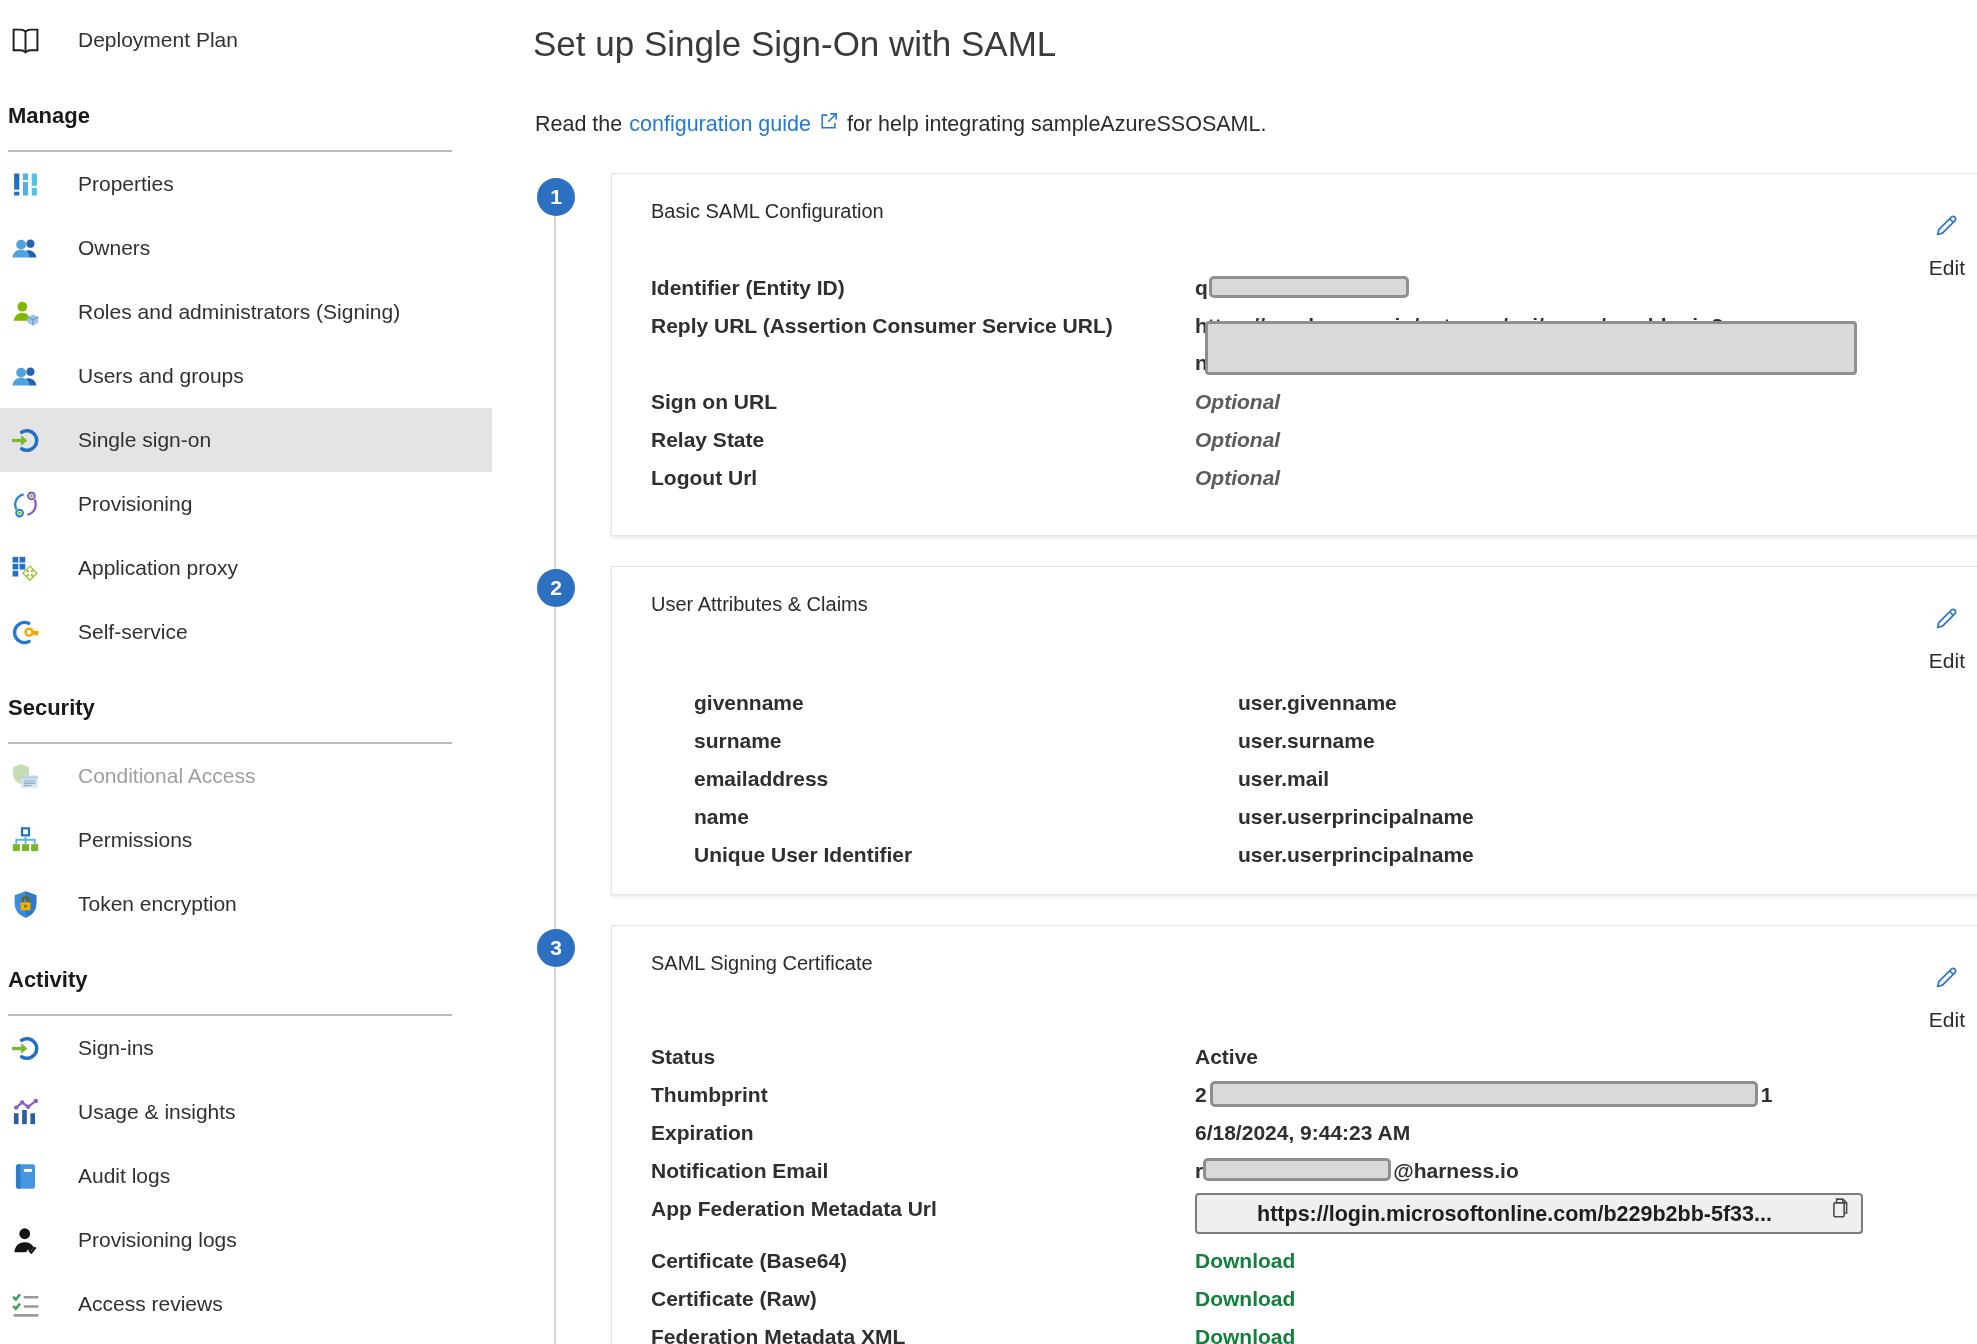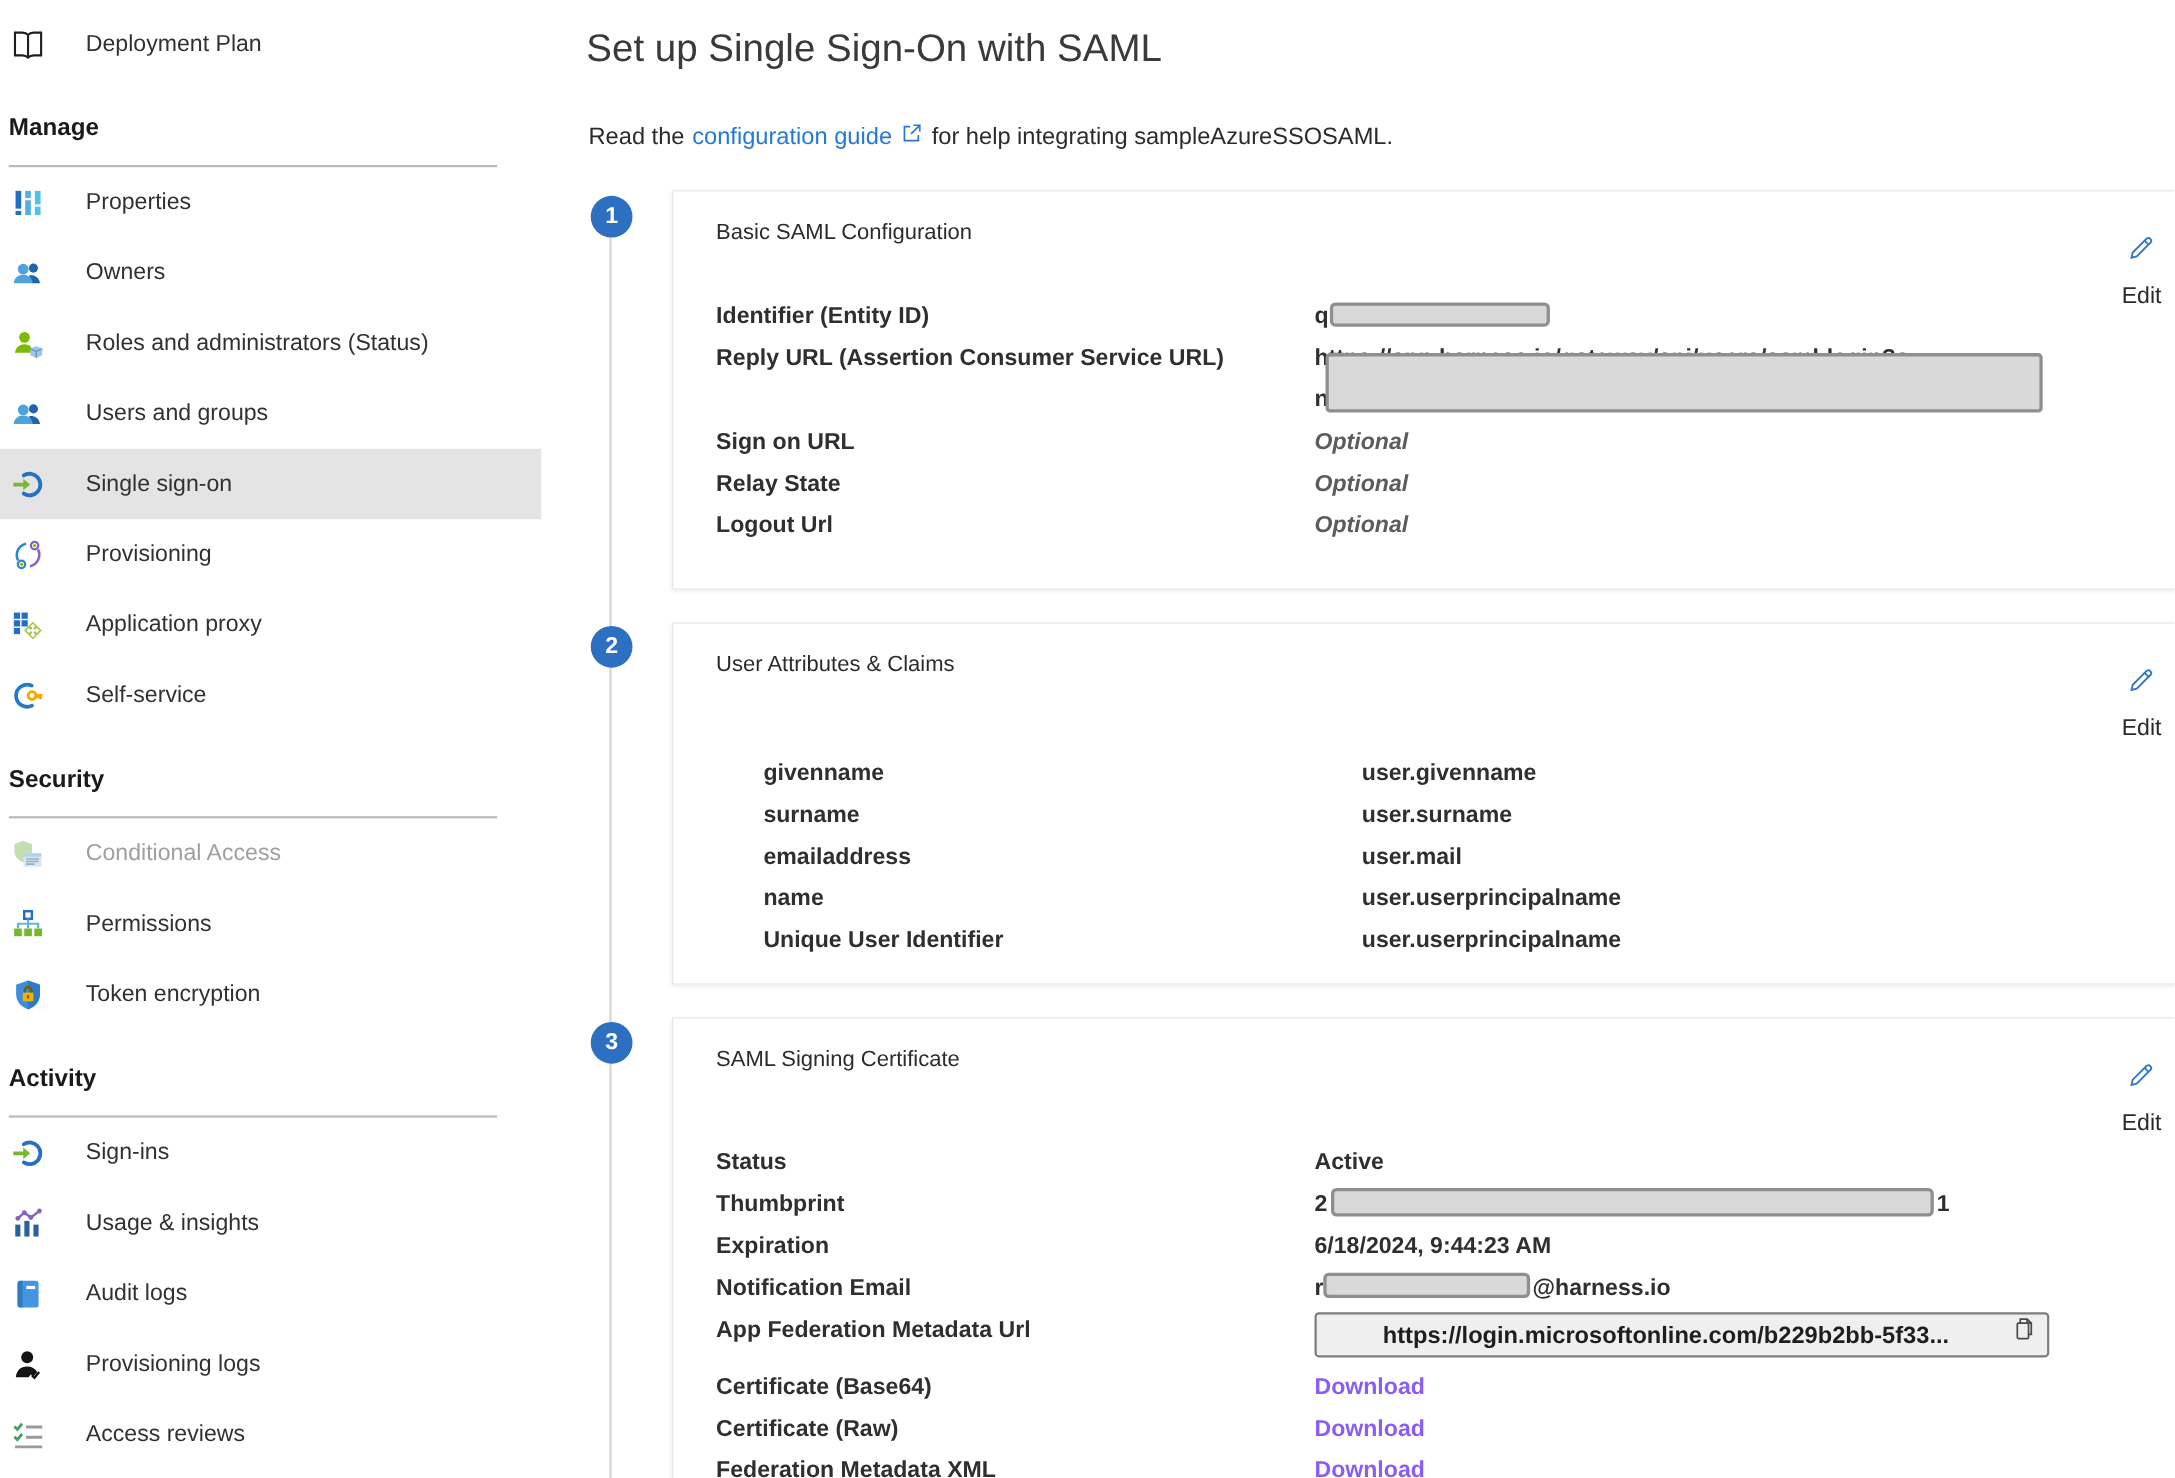--- a/index.html
+++ b/index.html
@@ -55,21 +55,21 @@
   .redacted-multi .rl1{position:absolute;top:0;left:0;white-space:nowrap;}
   .redacted-multi .rl2{position:absolute;top:37px;left:0;white-space:nowrap;}
   .redact-big{position:absolute;left:10px;top:14px;width:652px;height:54px;background:#d9d9d9;
               border:3px solid #8f8f8f;border-radius:4px;box-sizing:border-box;z-index:2;}
 
   .meta-row{min-height:52px;}
   .meta-field{width:668px;height:41px;background:#efefef;border:2px solid #7d7d7d;border-radius:4px;
               display:flex;align-items:center;gap:8px;padding:0 10px 0 14px;box-sizing:border-box;
               font-size:21.5px;color:#1f1e1d;margin-top:3px;cursor:text;}
   .meta-text{flex:1;white-space:nowrap;overflow:hidden;text-align:center;}
-  .dl-link{color:#8b5cf6;text-decoration:none;cursor:pointer;}
+  .dl-link{color:#15803d;text-decoration:none;cursor:pointer;}
 </style>
 </head>
 <body>
 
 <div id="screen">
 
   <div class="sidebar">
 
     <div class="side-item top-item">
       <span class="ic">
@@ -120,21 +120,21 @@
 
     <div class="side-item">
       <span class="ic">
         <svg width="31" height="31" viewBox="0 0 24 24">
             <circle cx="9.5" cy="7.5" r="3.8" fill="#7fba00"></circle>
             <path d="M2.8 18.4c.6-4 3.3-6 6.7-6 1.9 0 3.5.6 4.7 1.8v4.2z" fill="#7fba00"></path>
             <path d="M13.6 15.5l4.2-1.9 4.2 1.9v4.6l-4.2 1.9-4.2-1.9z" fill="#9dc6e8"></path>
             <path d="M13.6 15.5l4.2 1.9 4.2-1.9M17.8 17.4v4.6" stroke="#6b9ac4" stroke-width="1" fill="none"></path>
           </svg>
       </span>
-      <span>Roles and administrators (Status)</span>
+      <span>Roles and administrators (Signing)</span>
     </div>
 
     <div class="side-item">
       <span class="ic">
         <svg width="31" height="31" viewBox="0 0 24 24">
             <circle cx="15.8" cy="8.3" r="3.2" fill="#1f64ad"></circle>
             <path d="M12.6 13.5c3.6-.6 7.2 1.1 7.8 5.5h-5.6z" fill="#1f64ad"></path>
             <circle cx="8.6" cy="9" r="3.8" fill="#4da3dd"></circle>
             <path d="M1.8 19c.6-4 3.3-6 6.8-6s6.2 2 6.8 6z" fill="#4da3dd"></path>
           </svg>

